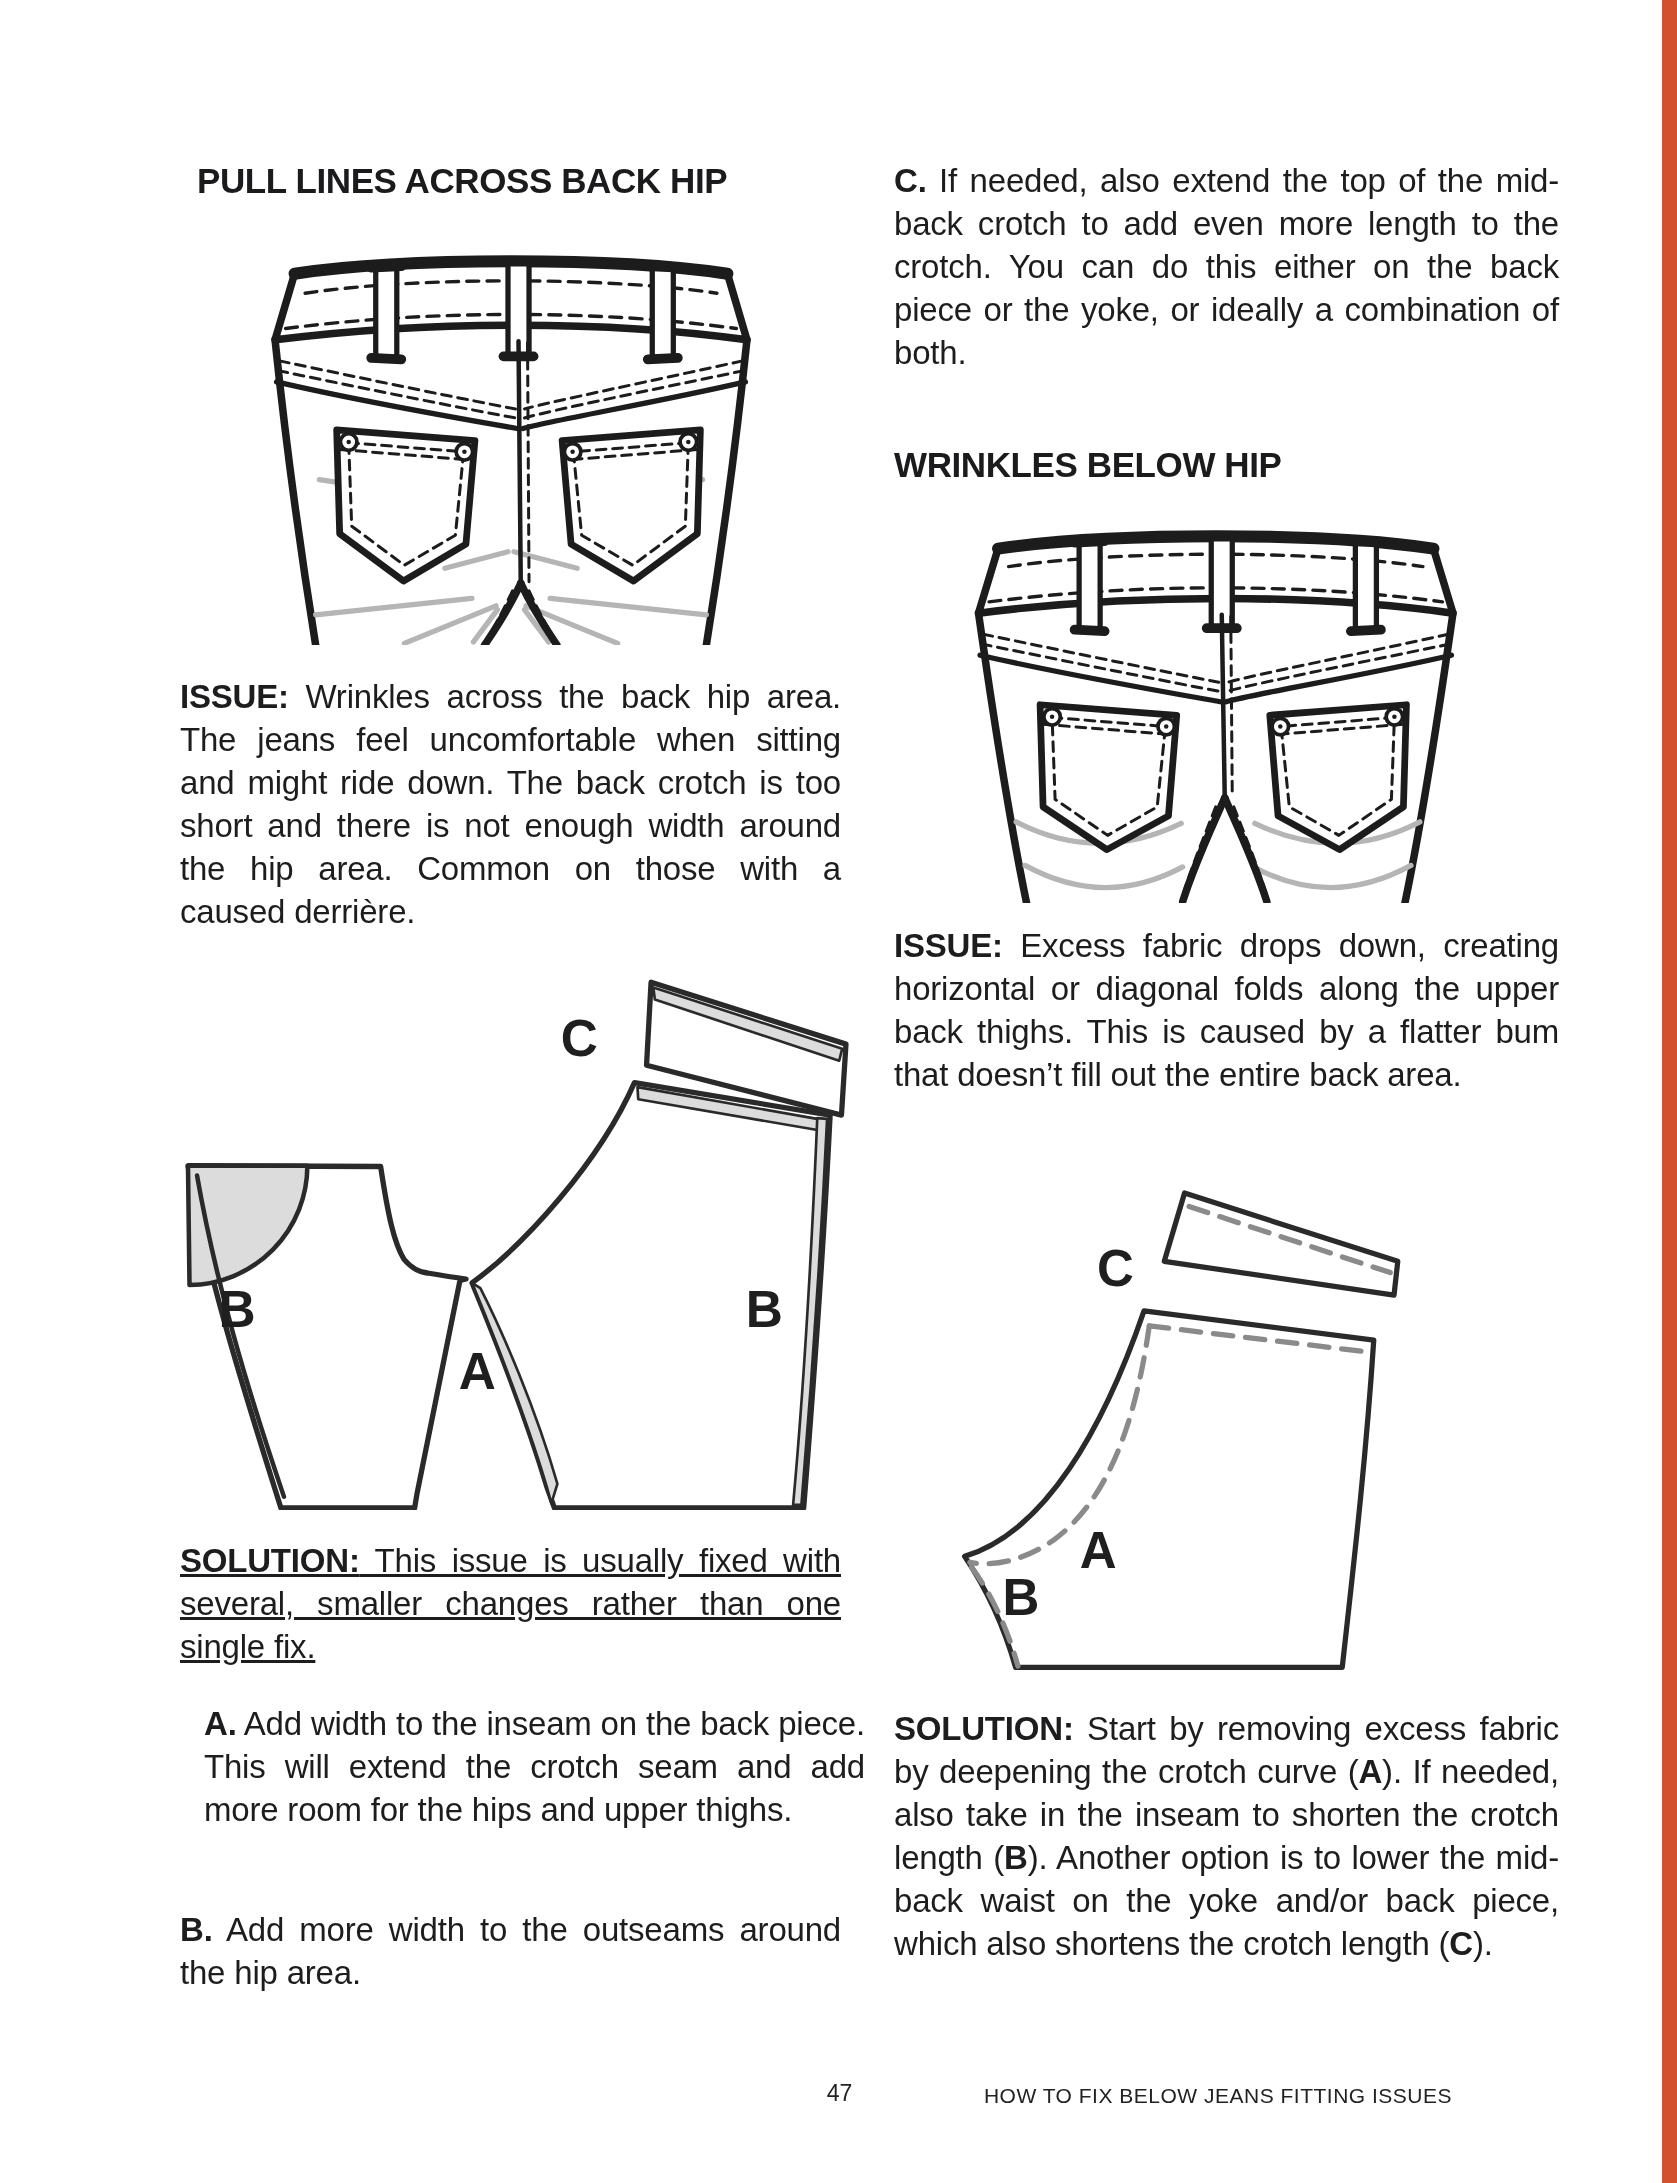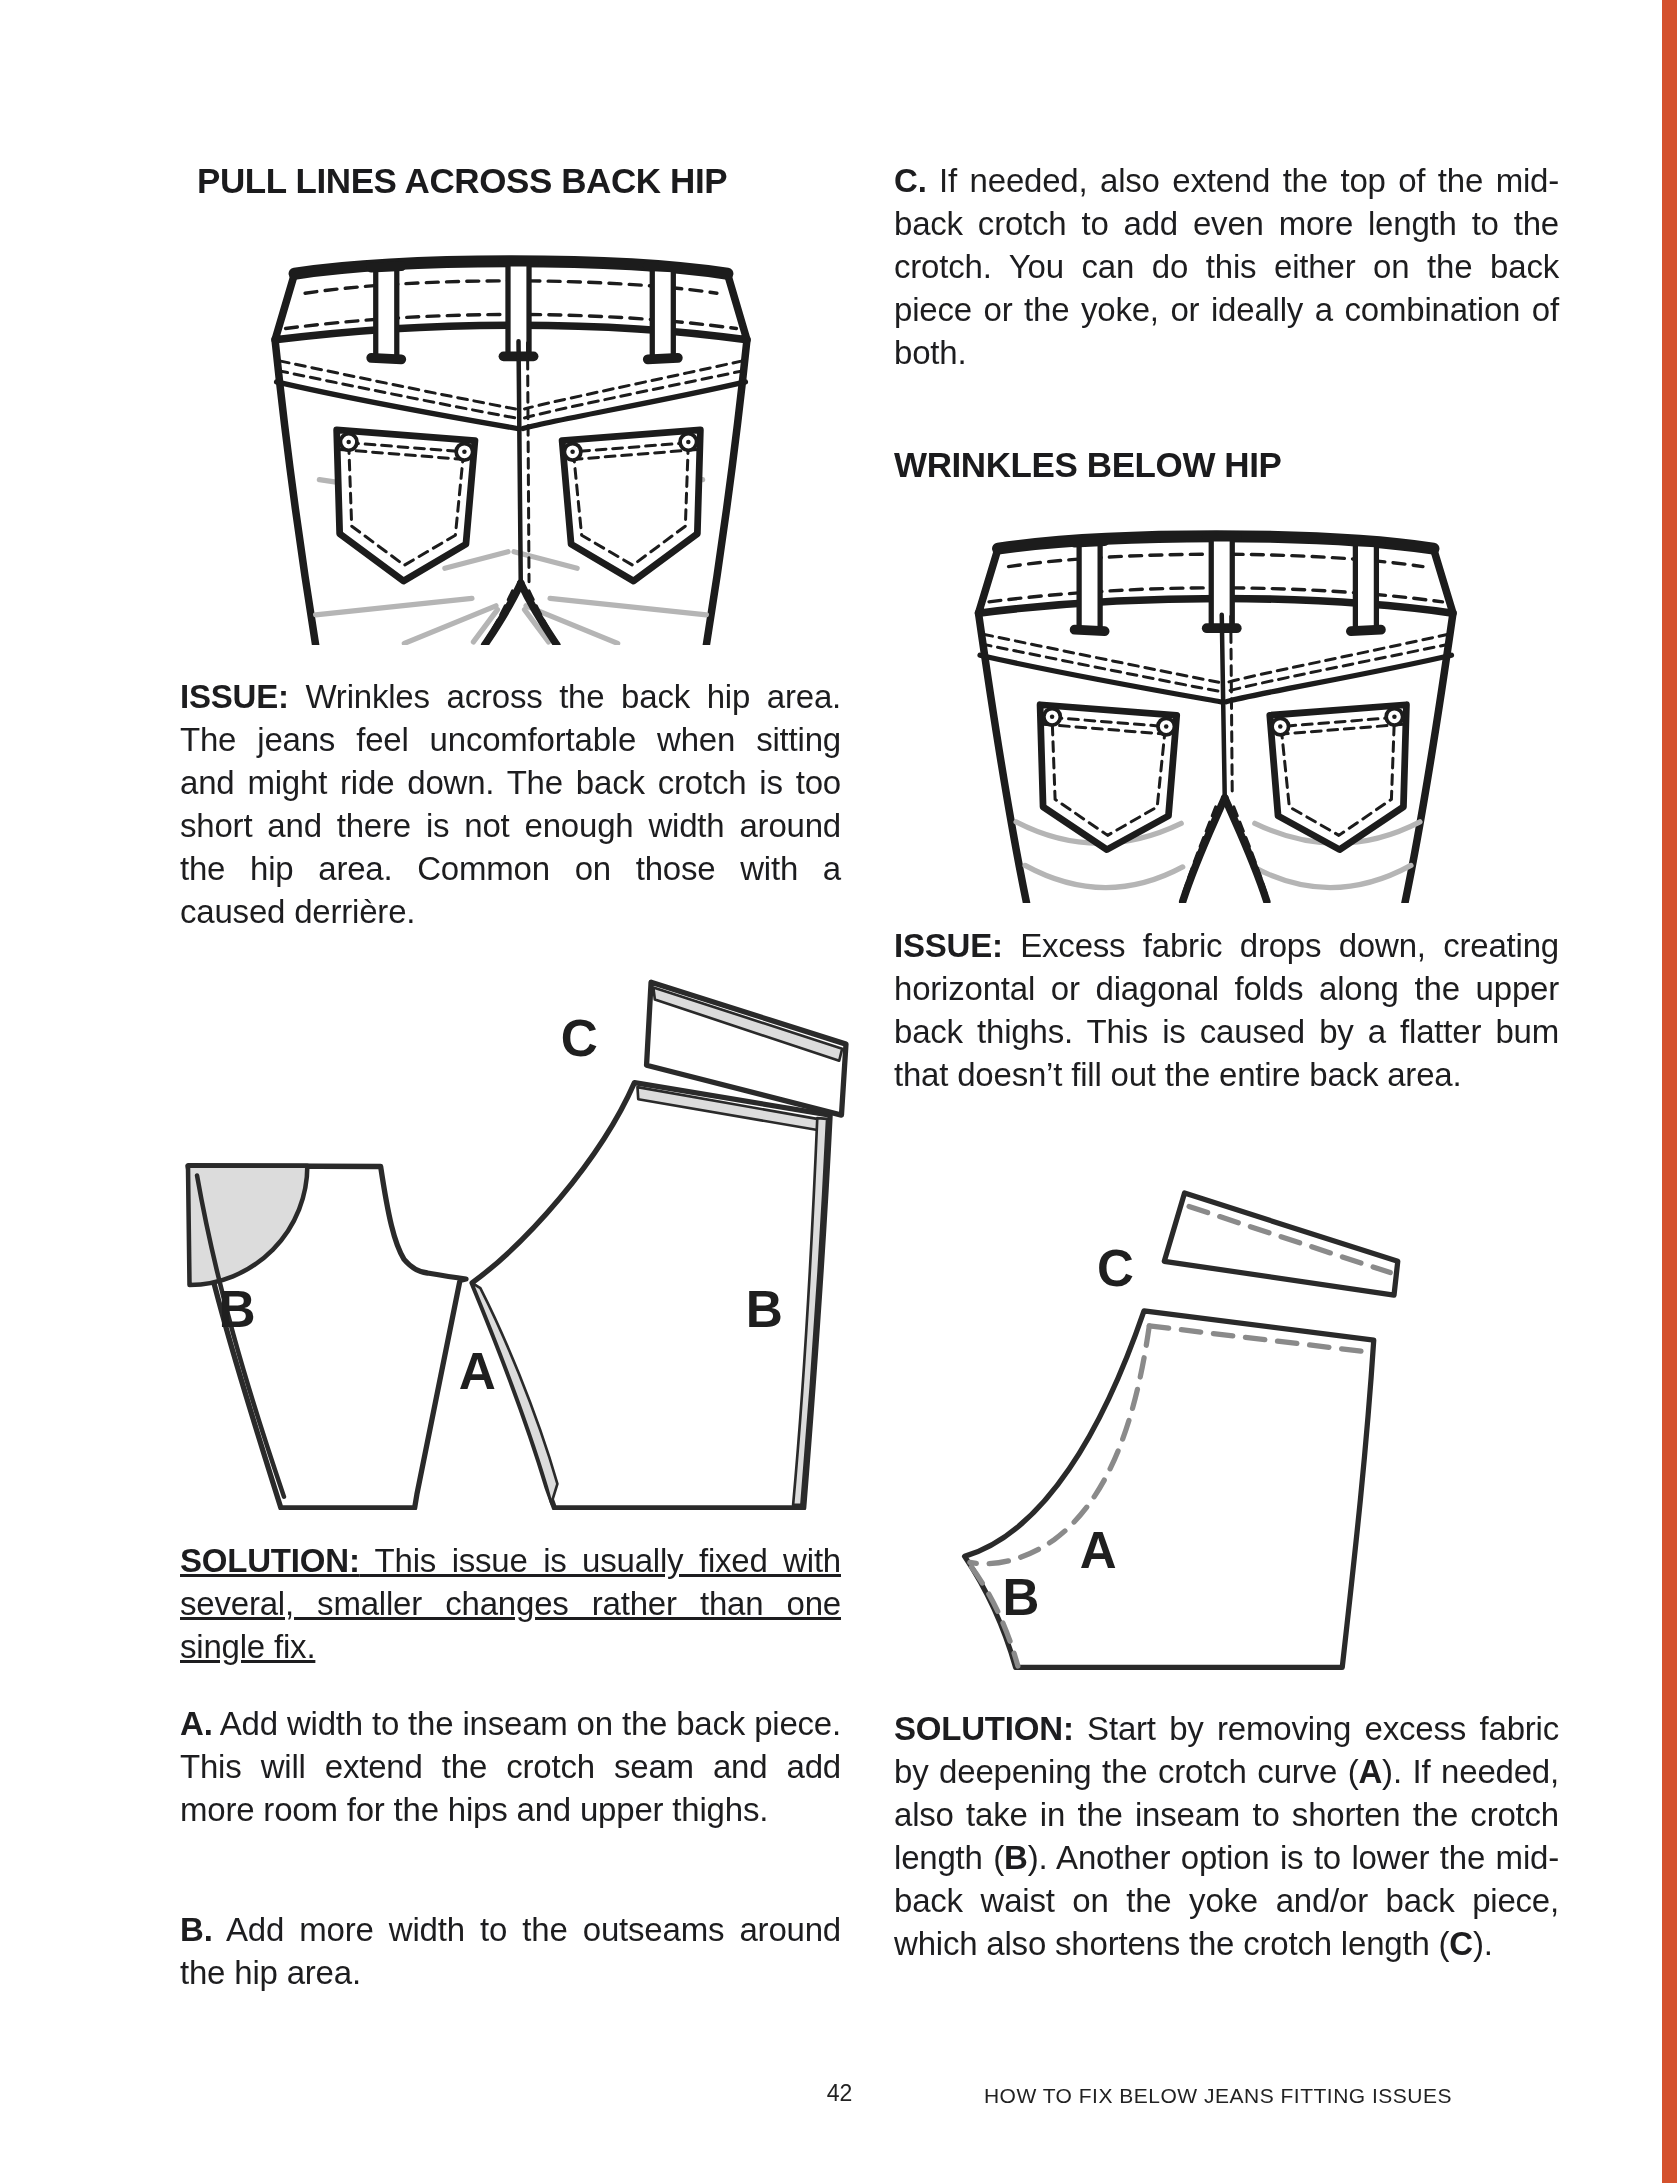--- a/index.html
+++ b/index.html
@@ -106,21 +106,21 @@
     <path d="M658,22 L916,104 L910,198 L652,132 Z" fill="#fff" stroke-width="7"></path>
     <path d="M661,29 L911,110 L907,126 L663,45 Z" fill="#dcdcdc" stroke-width="3.5"></path>
   </g>
   <text x="563" y="120" font-size="68" fill="#1f1f1f" text-anchor="middle">C</text>
   <text x="110" y="478" font-size="68" fill="#1f1f1f" text-anchor="middle">B</text>
   <text x="428" y="560" font-size="68" fill="#1f1f1f" text-anchor="middle">A</text>
   <text x="808" y="478" font-size="68" fill="#1f1f1f" text-anchor="middle">B</text>
 </svg>
 
 <div class="para col-l" style="top:1539px;text-decoration:underline;"><b>SOLUTION:</b><span> This issue is usually fixed with several, smaller changes rather than one single fix.</span></div>
-<div class="para col-l" style="top:1702px;"><b>A.</b><span> Add width to the inseam on the back piece. This will extend the crotch seam and add more room for the hips and upper thighs.</span></div>
+<div class="para col-l" style="top:1702px;margin-left:24px;"><b>A.</b><span> Add width to the inseam on the back piece. This will extend the crotch seam and add more room for the hips and upper thighs.</span></div>
 <div class="para col-l" style="top:1908px;"><b>B.</b><span> Add more width to the outseams around the hip area.</span></div>
 
 <div class="para col-r" style="top:159px;"><b>C.</b><span> If needed, also extend the top of the mid-back crotch to add even more length to the crotch. You can do this either on the back piece or the yoke, or ideally a combination of both.</span></div>
 
 <div class="h" style="left:894px;top:445px;">WRINKLES BELOW HIP</div>
 
 <svg class="fig" style="left:953px;top:508px;" width="530" height="395" viewBox="0 0 706 526">
   <g fill="none" stroke="#1c1c1c" stroke-linecap="round" stroke-linejoin="round">
     <path d="M34,140 C54,280 76,420 98,526" stroke-width="10"></path>
     <path d="M666,140 C646,280 624,420 602,526" stroke-width="10"></path>
@@ -190,17 +190,17 @@
       <path d="M52,514 C80,552 100,596 114,646"></path>
     </g>
   </g>
   <text x="244" y="140" font-size="68" fill="#1f1f1f" text-anchor="middle">C</text>
   <text x="221" y="515" font-size="68" fill="#1f1f1f" text-anchor="middle">A</text>
   <text x="118" y="578" font-size="68" fill="#1f1f1f" text-anchor="middle">B</text>
 </svg>
 
 <div class="para col-r" style="top:1707px;"><b>SOLUTION:</b><span> Start by removing excess fabric by deepening the crotch curve (</span><b>A</b><span>). If needed, also take in the inseam to shorten the crotch length (</span><b>B</b><span>). Another option is to lower the mid-back waist on the yoke and/or back piece, which also shortens the crotch length (</span><b>C</b><span>).</span></div>
 
-<div class="footer-num">42</div>
+<div class="footer-num">47</div>
 <div class="footer-title">HOW TO FIX BELOW JEANS FITTING ISSUES</div>
 
 <div class="edge-bar" style="background: rgb(212, 81, 45);"></div>
 
 
 </body></html>

